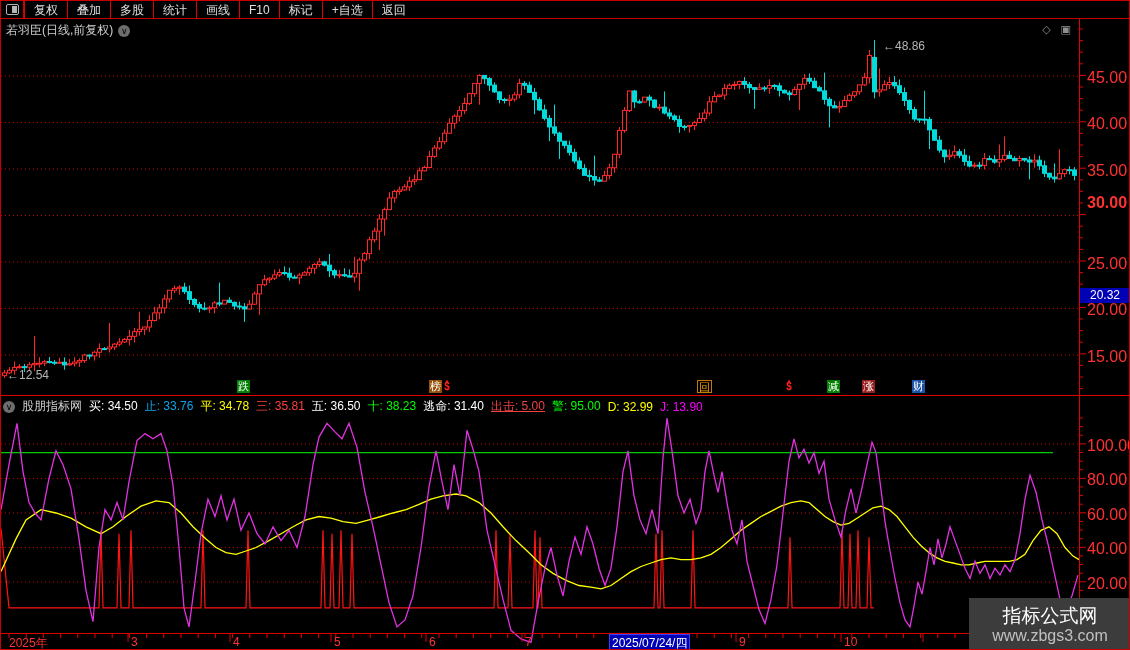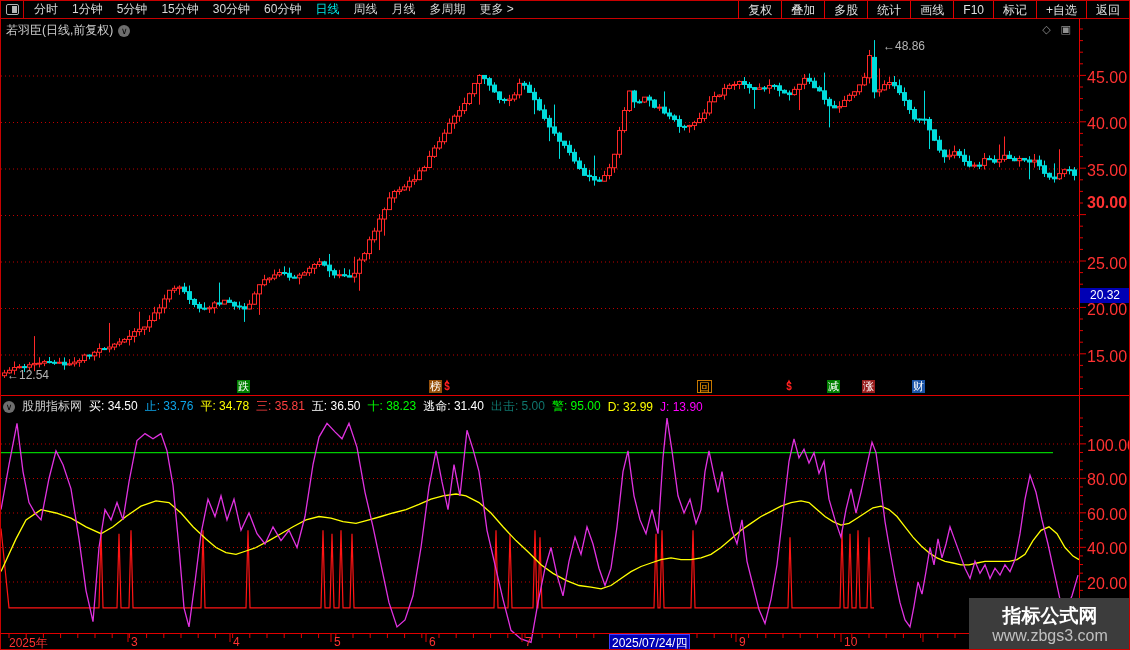--- a/index.html
+++ b/index.html
@@ -31,21 +31,21 @@
   #ind-header{position:absolute;left:2px;top:397px;display:flex;align-items:center;gap:7px;z-index:5;font-size:12px;white-space:nowrap;}
   #ind-header .src{color:#d0d0d0;}
   #ind-header .pair{display:inline-block;}
   
   .ylab{position:absolute;left:1086px;width:42px;font-size:16px;color:#ff3232;z-index:4;}
   .marker{position:absolute;left:1079px;width:50px;height:15px;background:#0000b4;color:#fff;font-size:12px;line-height:15px;text-align:center;z-index:5;}
   .dlab{position:absolute;font-size:12px;color:#ff3232;z-index:4;white-space:nowrap;}
   .dlab.hl{background:#0000b4;color:#fff;padding:0 2px;border:1px solid #3c3cff;}
   
   #wm{position:absolute;left:968px;top:597px;width:162px;height:53px;background:#3c3c3c;z-index:10;display:flex;flex-direction:column;align-items:center;justify-content:center;}
-  #wm .l1{color:#fff;font-size:19px;font-weight:bold;line-height:22px;}
+  #wm .l1{color:#fff;font-size:19px;font-weight:normal;line-height:22px;}
   #wm .l2{color:#c0c0c0;font-size:16px;line-height:18px;}
   #chart-svg{position:absolute;left:0;top:0;z-index:2;}
 </style>
 </head>
 <body>
 
 <div id="win">
   <svg id="chart-svg" width="1130" height="650">
       <line x1="0" y1="75" x2="1078" y2="75" stroke="#c00000" stroke-width="1" stroke-dasharray="1 3"></line>
       <line x1="0" y1="121.5" x2="1078" y2="121.5" stroke="#c00000" stroke-width="1" stroke-dasharray="1 3"></line>
@@ -624,33 +624,20 @@
       <line x1="617" y1="633" x2="617" y2="641" stroke="#e00000" stroke-width="1"></line>
       <line x1="735" y1="633" x2="735" y2="641" stroke="#e00000" stroke-width="1"></line>
       <line x1="840" y1="633" x2="840" y2="641" stroke="#e00000" stroke-width="1"></line>
       <line x1="922" y1="633" x2="922" y2="641" stroke="#e00000" stroke-width="1"></line>
     </svg>
 
   <div id="toolbar">
     <div id="tb-icon">
         <span class="g"></span>
       </div>
-    <div id="periods">
-        <span class="tab">分时</span>
-        <span class="tab">1分钟</span>
-        <span class="tab">5分钟</span>
-        <span class="tab">15分钟</span>
-        <span class="tab">30分钟</span>
-        <span class="tab">60分钟</span>
-        <span class="tab active">日线</span>
-        <span class="tab">周线</span>
-        <span class="tab">月线</span>
-        <span class="tab">多周期</span>
-        <span class="tab">更多 &gt;</span>
-      </div>
     <div id="tb-right">
         <span class="btn">复权</span>
         <span class="btn">叠加</span>
         <span class="btn">多股</span>
         <span class="btn">统计</span>
         <span class="btn">画线</span>
         <span class="btn">F10</span>
         <span class="btn">标记</span>
         <span class="btn">+自选</span>
         <span class="btn">返回</span>
@@ -684,21 +671,21 @@
   <div id="ind-header">
     <span class="circ-chev">∨</span>
     <span class="src">股朋指标网</span>
   <span class="pair" style="color: rgb(255, 255, 255);">买: 34.50</span>
       <span class="pair" style="color: #0ea5e9;">止: 33.76</span>
       <span class="pair" style="color: rgb(255, 255, 0);">平: 34.78</span>
       <span class="pair" style="color: rgb(255, 64, 64);">三: 35.81</span>
       <span class="pair" style="color: rgb(255, 255, 255);">五: 36.50</span>
       <span class="pair" style="color: rgb(0, 255, 0);">十: 38.23</span>
       <span class="pair" style="color: rgb(255, 255, 255);">逃命: 31.40</span>
-      <span class="pair" style="color: #0f766e;">出击: 5.00</span>
+      <span class="pair" style="color: #ef4444; text-decoration: underline;">出击: 5.00</span>
       <span class="pair" style="color: rgb(0, 255, 0);">警: 95.00</span>
       <span class="pair" style="color: rgb(255, 255, 0);">D: 32.99</span>
       <span class="pair" style="color: rgb(255, 0, 255);">J: 13.90</span>
     </div>
 
   <div id="ylabels">
       <div class="ylab" style="top: 68px;">45.00</div>
       <div class="ylab" style="top: 114px;">40.00</div>
       <div class="ylab" style="top: 161px;">35.00</div>
       <div class="ylab" style="top: 193px; font-weight: bold;">30.00</div>

